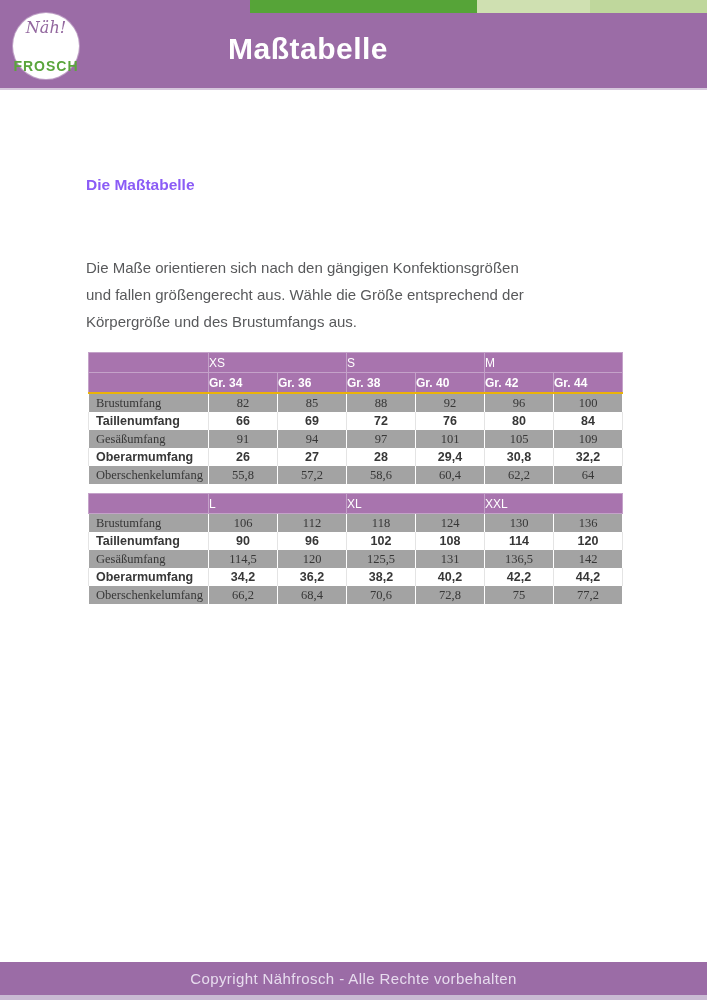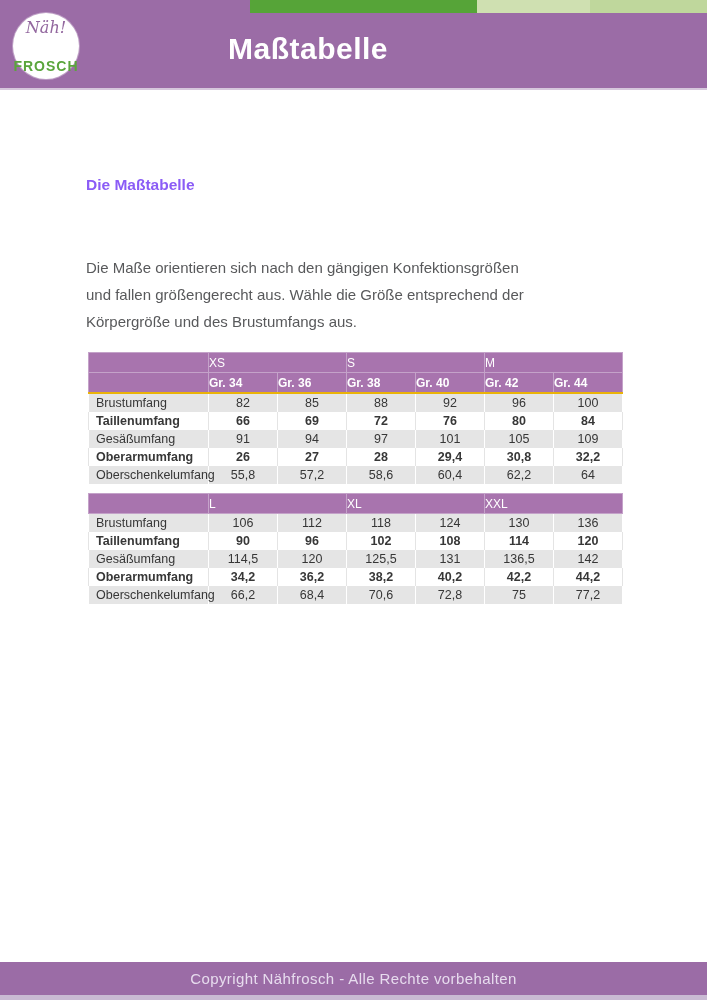--- a/index.html
+++ b/index.html
@@ -70,21 +70,21 @@
     height:19px; background:#a874ae; color:#ffffff;
     font-weight:normal; font-size:12px; padding:0; text-align:left;
     border:1px solid #c4a2c9;
   }
   table.size-table thead tr.sizes th { border-bottom:2px solid #eab308;font-weight:bold; }
 
   table.size-table tbody td {
     height:18px; padding:0; font-size:12.5px; color:#373737;
     text-align:center; border-left:1px solid transparent; border-right:1px solid transparent;
   }
-  table.size-table tbody tr.row-gray  { background:#e5e5e5; }
+  table.size-table tbody tr.row-gray  { background:#a3a3a3;font-family:Liberation Serif, serif; }
   table.size-table tbody tr.row-gray td  { border-color:#ffffff; font-weight:normal; }
   table.size-table tbody tr.row-white { background:#ffffff;padding-left:24px; }
   table.size-table tbody tr.row-white td { border-color:#e4e4e4; font-weight:bold; }
   table.size-table tbody td.label { text-align:left; padding-left:7px; }
 
   
   .footer-bar {
     position:absolute; left:0; top:962px; width:707px; height:33px;
     background:#9b6ca6; display:flex; align-items:center; justify-content:center;
     color:#e7dcee; font-size:15px; letter-spacing:0.4px;

